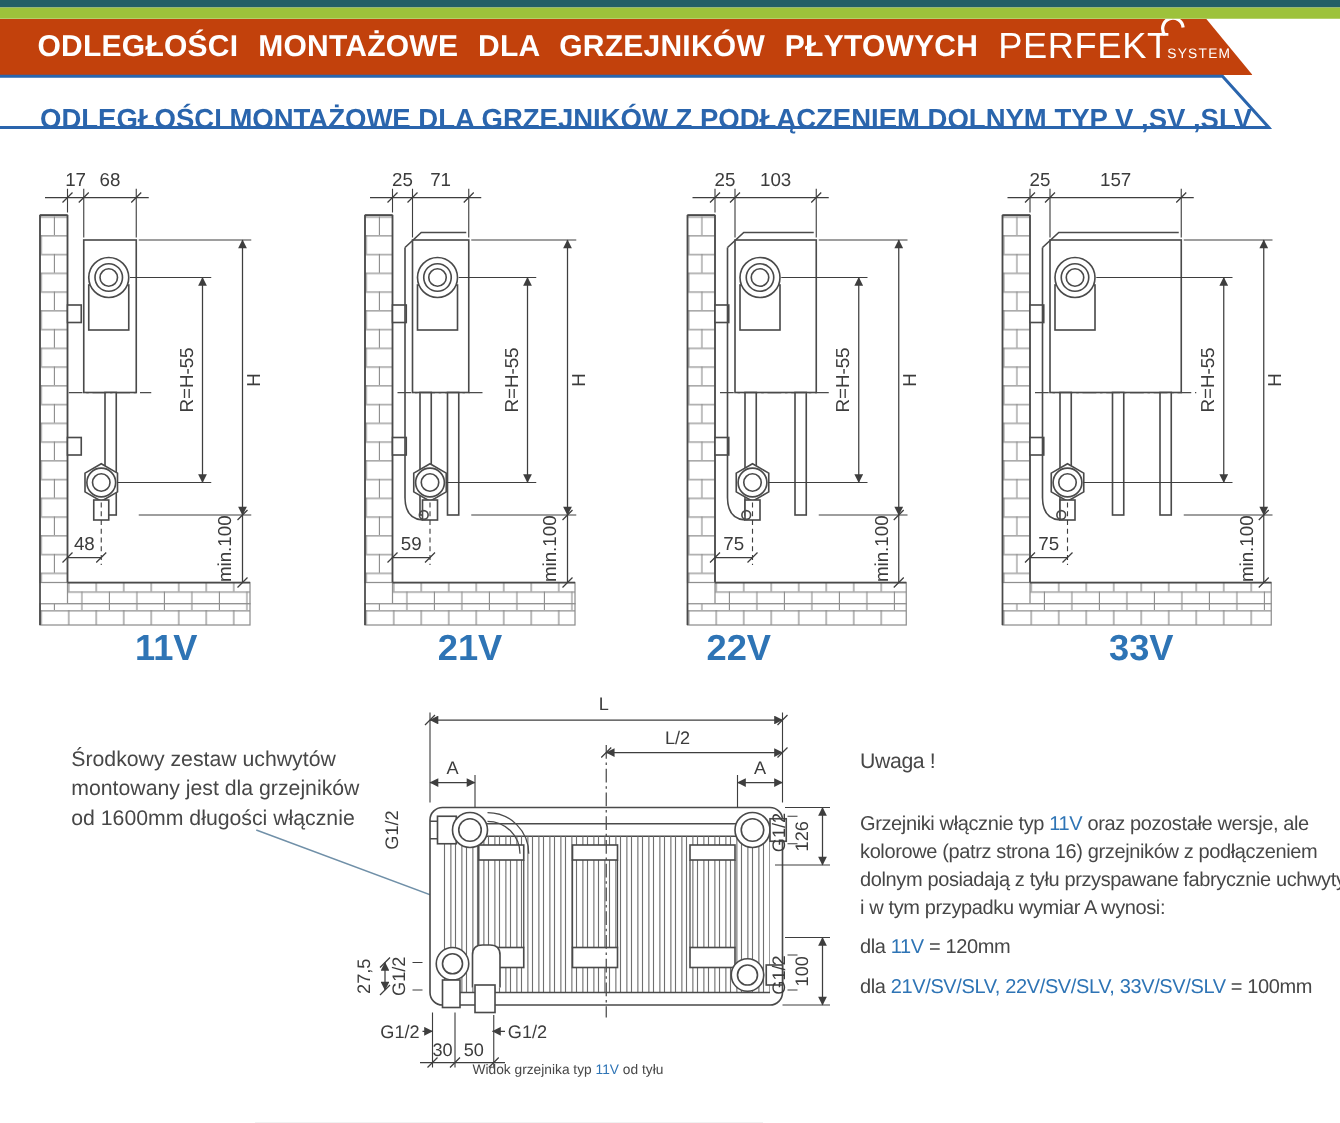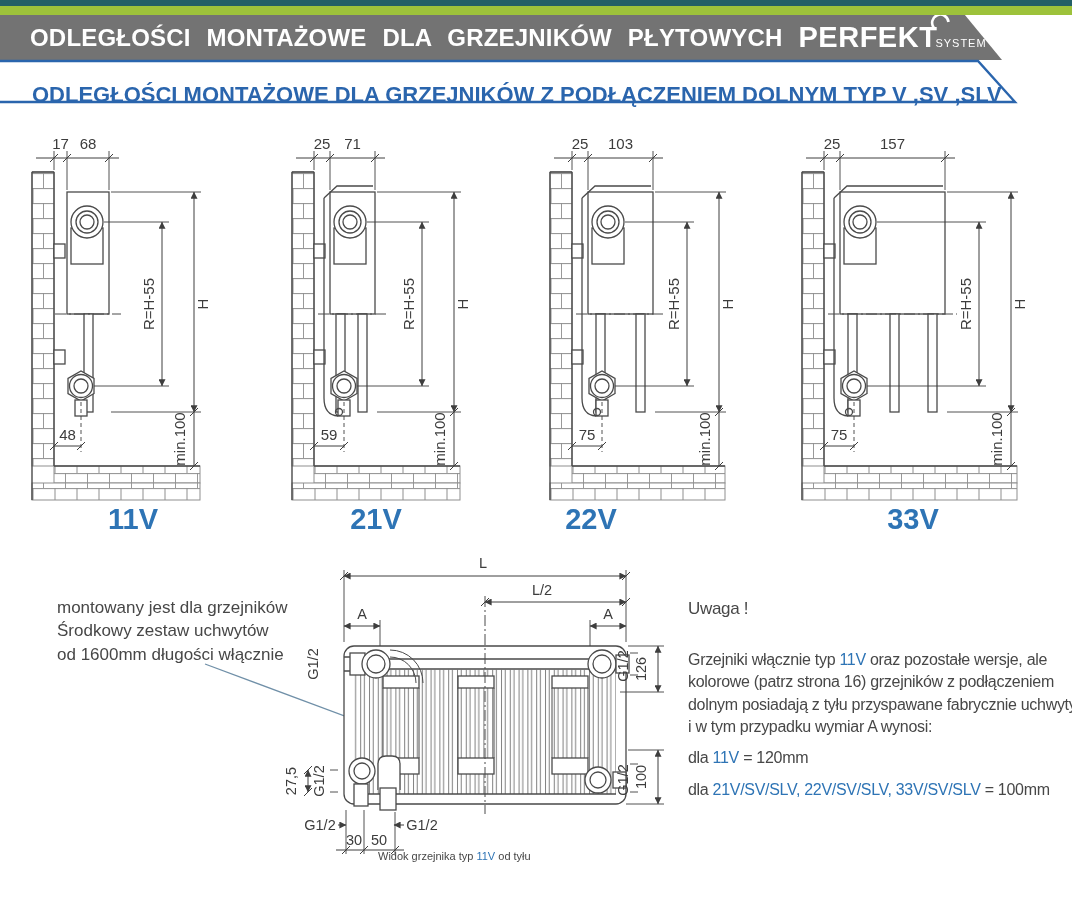--- a/index.html
+++ b/index.html
@@ -1,24 +1,24 @@
 <!DOCTYPE html>
 <html><head>
 <meta charset="utf-8">
 <style>
   html,body{margin:0;padding:0;background:#e8e8e8;}
   .page{position:relative;width:1072px;height:898px;background:#ffffff;overflow:hidden;
         font-family:"Liberation Sans", sans-serif;}
   .strip-teal{position:absolute;left:0;top:0;width:1072px;height:6px;background:#235f66;}
   .strip-green{position:absolute;left:0;top:6px;width:1072px;height:9px;background:#9dc23b;}
-  .banner-blue{position:absolute;left:0;top:15px;width:1002px;height:45px;background:#737373;
+  .banner-blue{position:absolute;left:0;top:15px;width:1002px;height:45px;background:#c2410c;
         clip-path:polygon(0 0,96.3% 0,100% 100%,0 100%);display:flex;align-items:center;padding-left:30px;box-sizing:border-box;}
   .banner-title{color:#fff;font-size:24px;font-weight:700;word-spacing:9px;letter-spacing:.2px;white-space:nowrap;}
   .logo{display:flex;align-items:baseline;margin-left:16px;position:relative;}
-  .logo-main{color:#fff;font-size:29px;font-weight:700;letter-spacing:.5px;text-align:center;}
+  .logo-main{color:#fff;font-size:29px;font-weight:400;letter-spacing:.5px;text-align:center;}
   .logo-sub{color:#fff;font-size:11px;font-weight:400;letter-spacing:1px;margin-left:-2px;}
   .logo-arc{position:absolute;right:34px;top:-12px;}
   .banner-white-svg{position:absolute;left:0;top:59px;}
   .subtitle{position:absolute;left:32px;top:76px;width:960px;height:38px;line-height:38px;
         color:#2a65ad;font-size:22px;font-weight:600;white-space:nowrap;}
   .sideview{position:absolute;top:128px;width:248px;height:385px;}
   .type-label{position:absolute;top:503px;width:130px;text-align:center;color:#2e74b5;
         font-size:29px;font-weight:600;}
   .note-left{position:absolute;left:57px;top:596px;color:#474747;font-size:17px;line-height:1.38;}
   .note-right{position:absolute;left:688px;top:597px;width:392px;color:#474747;font-size:16px;line-height:1.4;}
@@ -268,22 +268,22 @@
   <div class="type-label" style="left:68px">11V</div>
   <div class="type-label" style="left:311px">21V</div>
   <div class="type-label" style="left:526px">22V</div>
   <div class="type-label" style="left:848px">33V</div>
 
   <svg class="leader-svg" width="1072" height="346">
     <line x1="205" y1="112" x2="468" y2="210" stroke="#7090a8" stroke-width="1.2"></line>
   </svg>
 
   <div class="note-left">
+    <div>Środkowy zestaw uchwytów</div>
     <div>montowany jest dla grzejników</div>
-    <div>Środkowy zestaw uchwytów</div>
     <div>od 1600mm długości włącznie</div>
   </div>
 
   <svg class="rear-svg" width="400" height="335" viewBox="0 0 400 335">
     <defs>
       <pattern id="finp" width="8.8" height="10" patternUnits="userSpaceOnUse">
         <path d="M1.5,0 V10 M5.2,0 V10" stroke="#6f6f6f" stroke-width="0.9" fill="none"></path>
       </pattern>
       <marker id="rar" viewBox="0 0 10 10" refX="9.5" refY="5" markerWidth="9" markerHeight="7" orient="auto-start-reverse">
         <path d="M0,0 L10,5 L0,10 z" fill="#3e3e3e"></path>

